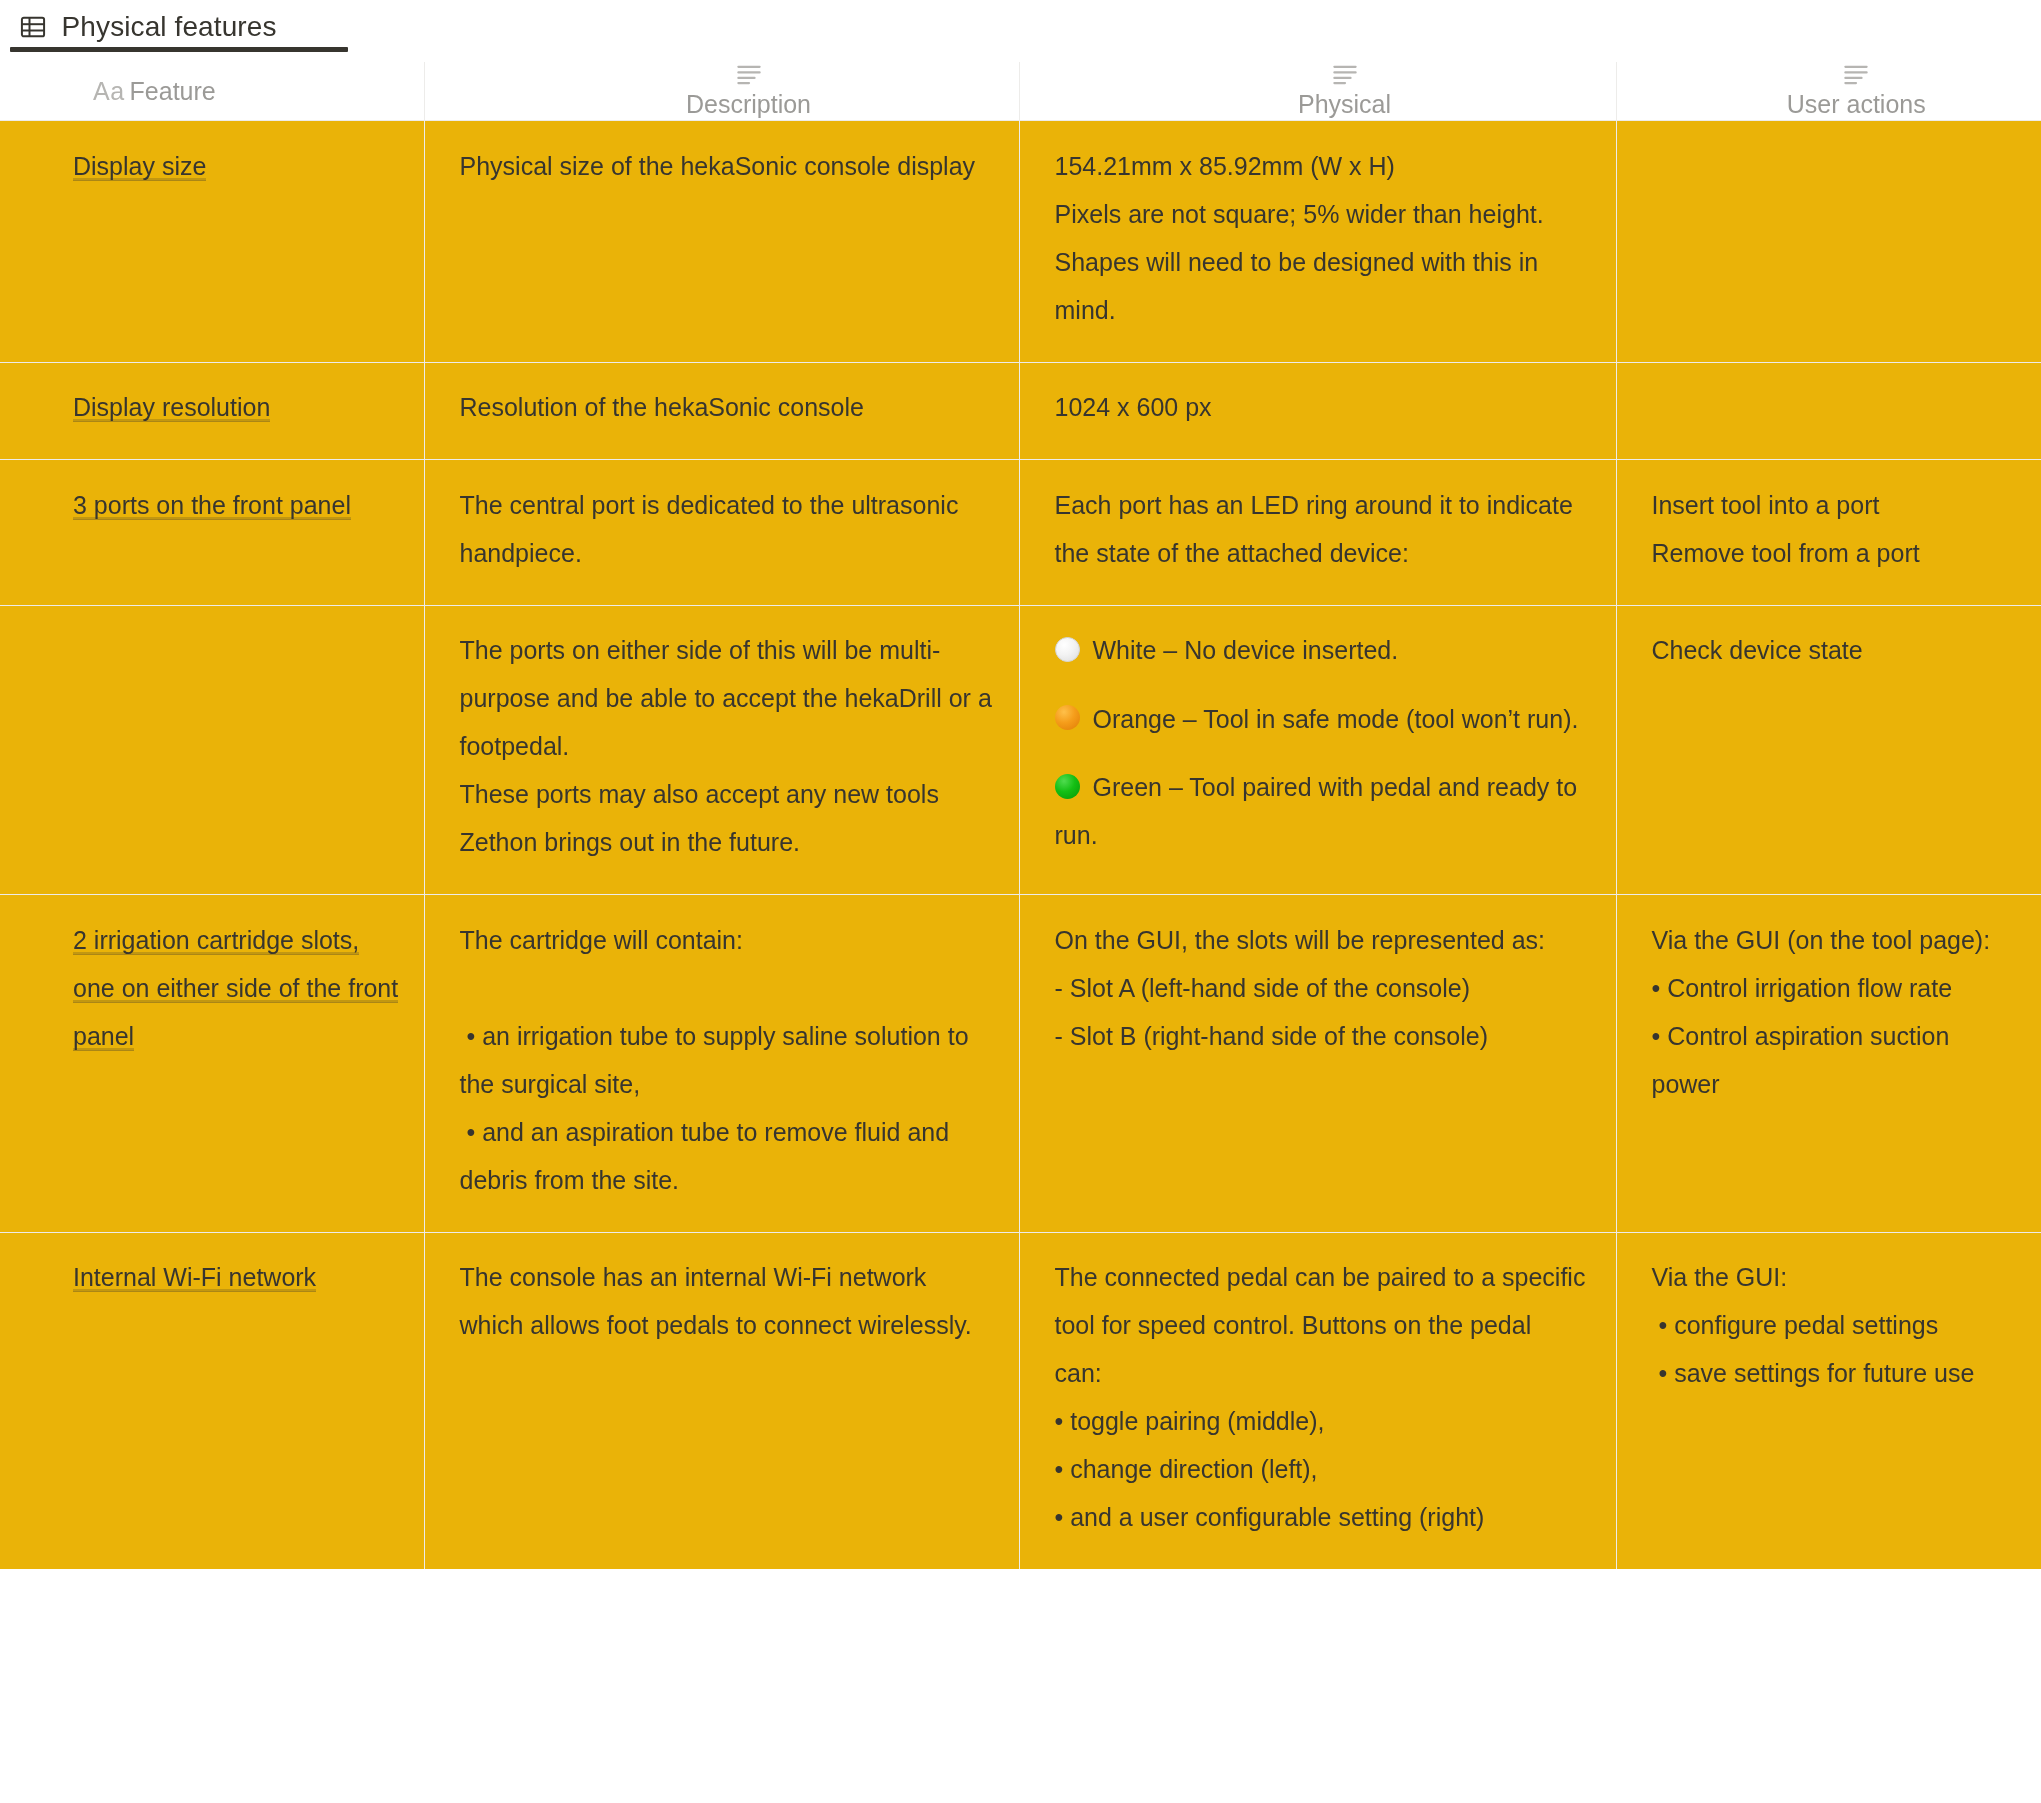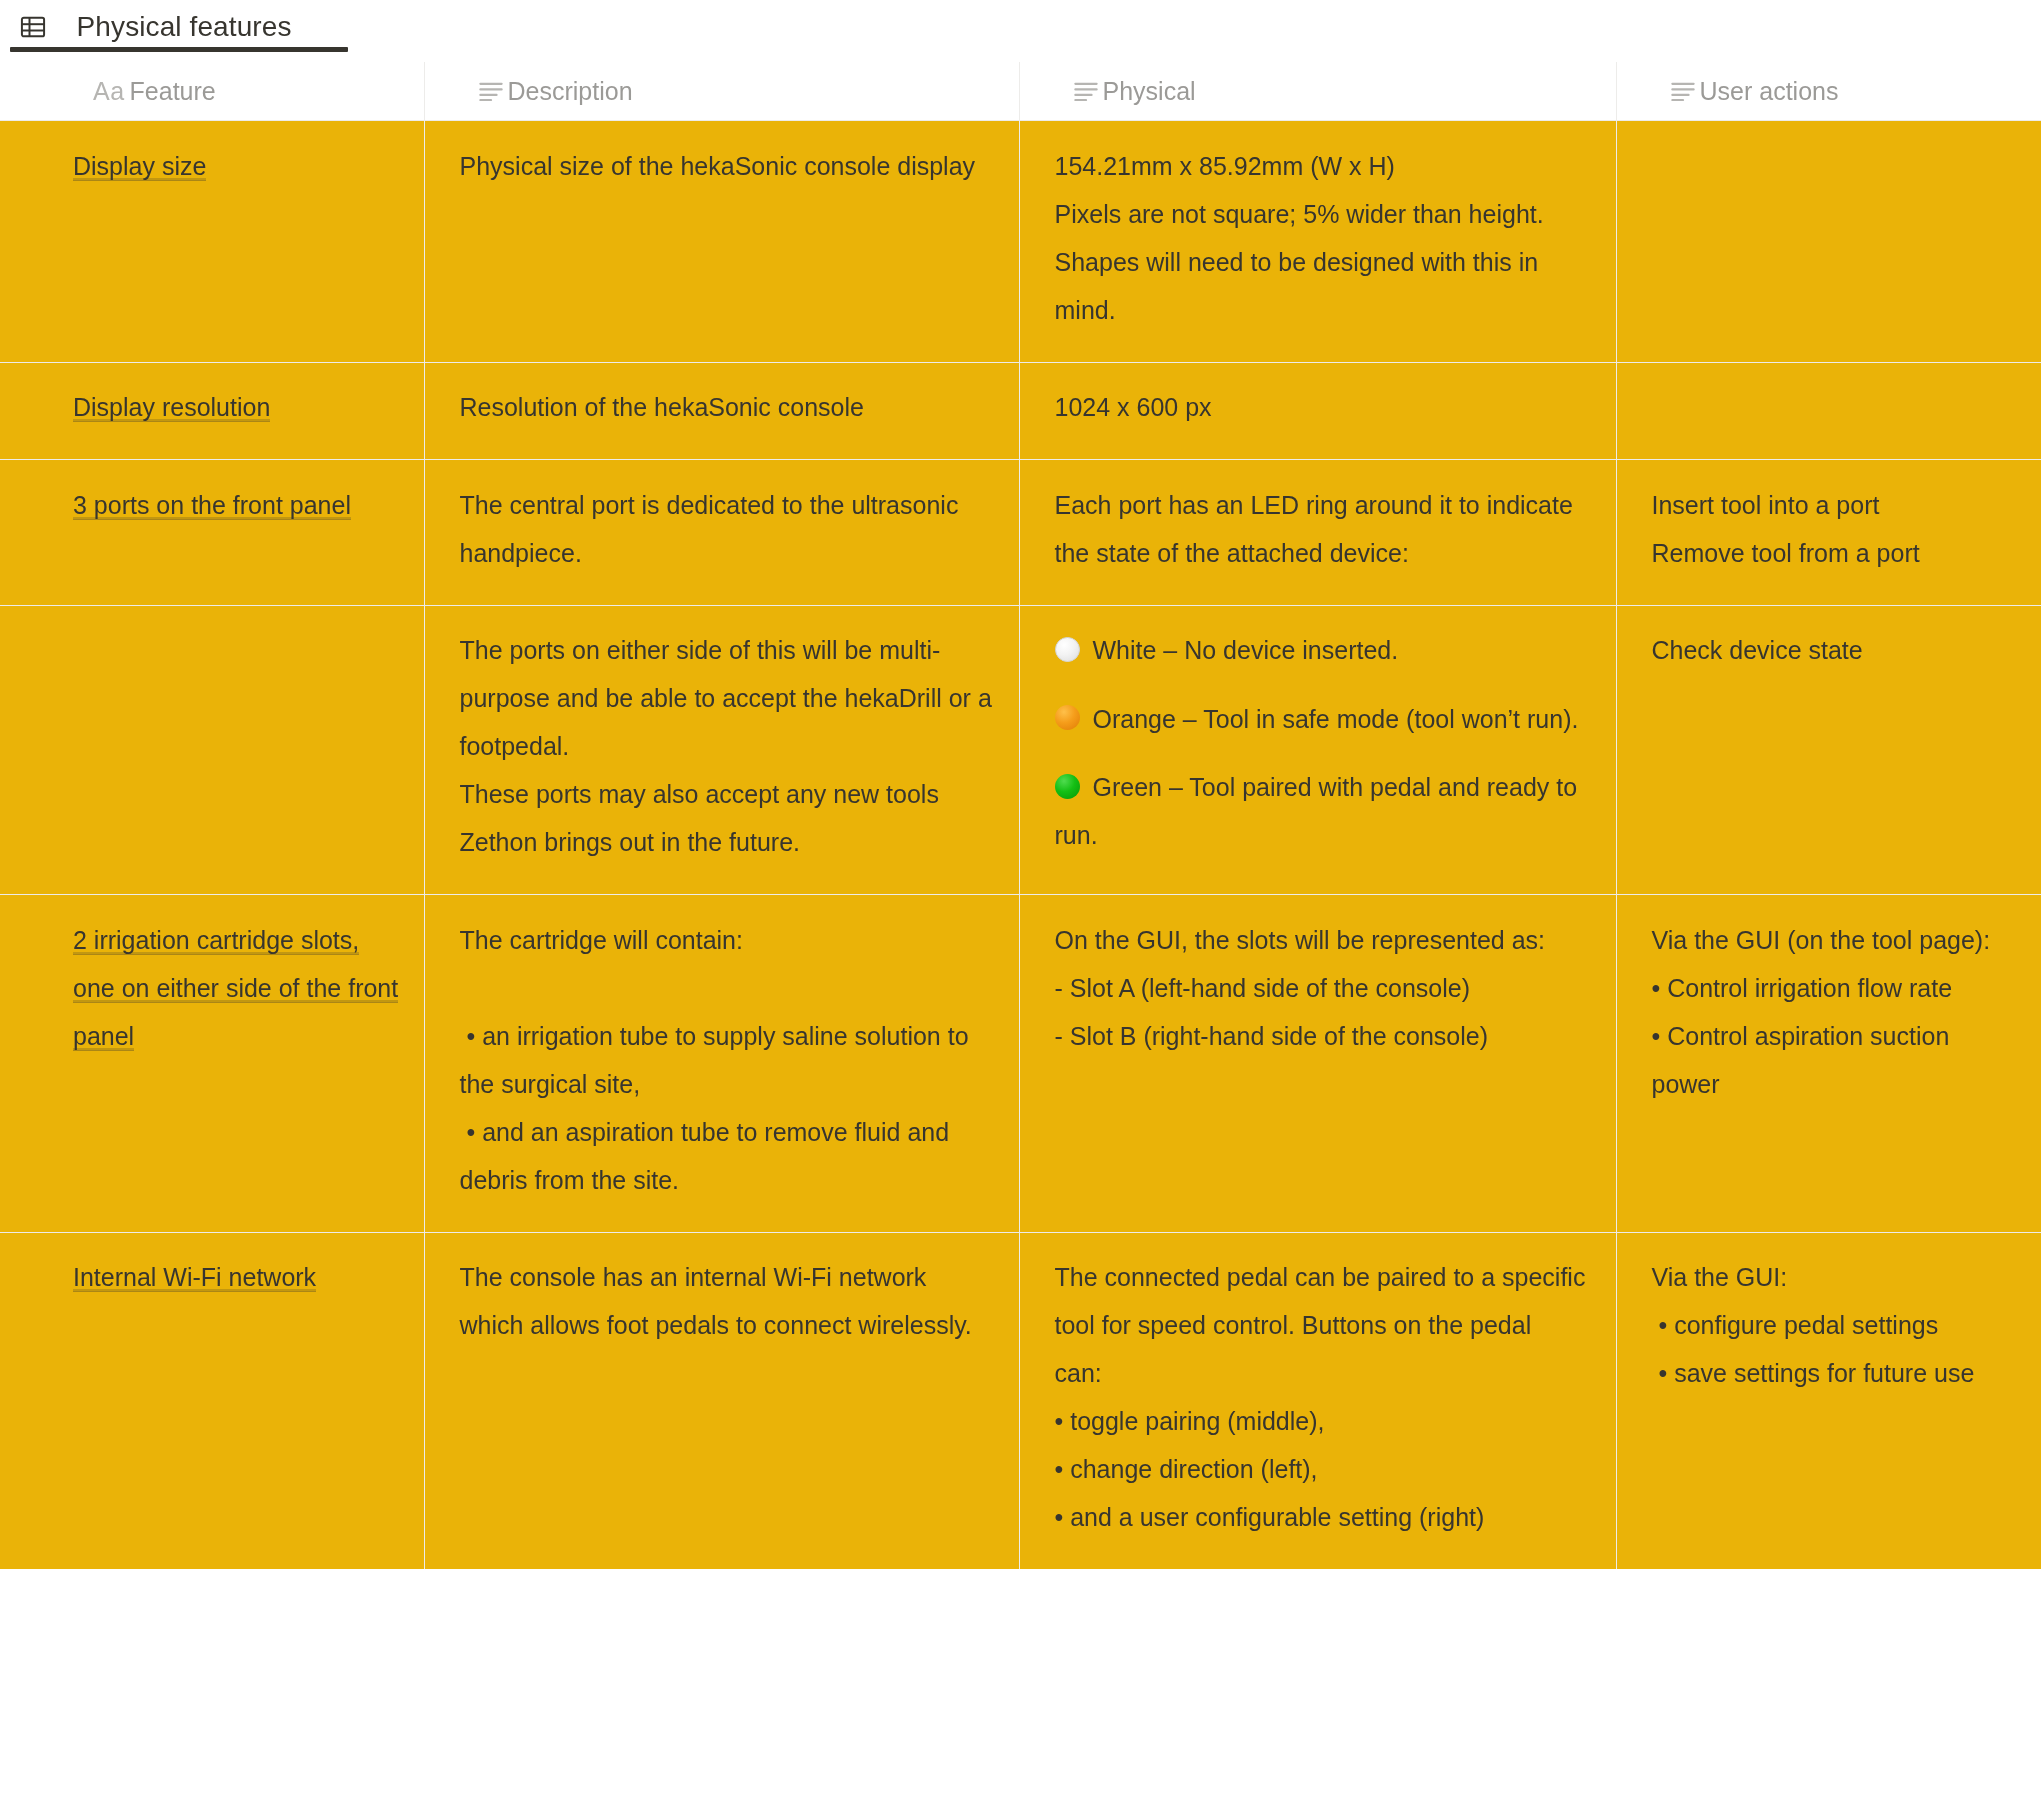--- a/index.html
+++ b/index.html
@@ -28,21 +28,21 @@
     position: relative;
     height: 62px;
     padding-left: 5.6px;
     box-sizing: border-box;
     display: flex;
     align-items: flex-start;
   }
   .tab {
     display: flex;
     align-items: center;
-    gap: 30px;
+    gap: 15px;
     padding: 1.9px 13px 0 13px;
     height: 52px;
     box-sizing: border-box;
     cursor: pointer;
     position: relative;
   }
   .tab-underline {
     position: absolute;
     left: 4.7px;
     bottom: 0;
@@ -90,21 +90,21 @@
   }
   thead th:last-child { border-right: none; }
 
   .hdr-inner {
     display: flex;
     align-items: center;
     gap: 5px;
     padding-left: 13px;
   }
   .hdr-inner.pad-feature { padding-left: 93px; }
-  .hdr-inner.pad-cell    { padding-left: 54px; }
+  .hdr-inner.pad-cell    { padding-left: 54px; flex-direction: column; }
 
   .hdr-label {
     font-size: 25px;
     line-height: 28px;
     color: #9b9a97;
     white-space: nowrap;
   }
   .icon-aa {
     font-size: 25px;
     line-height: 28px;

